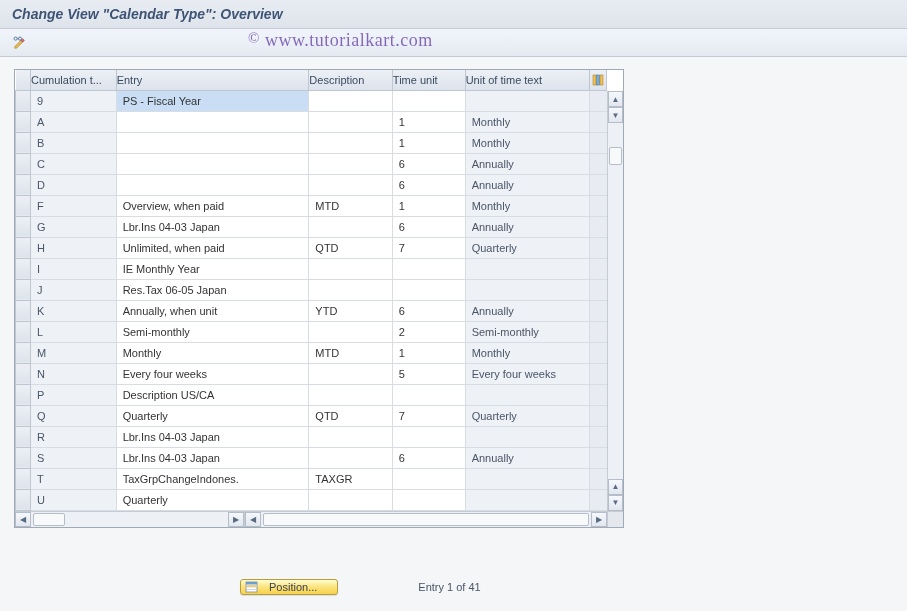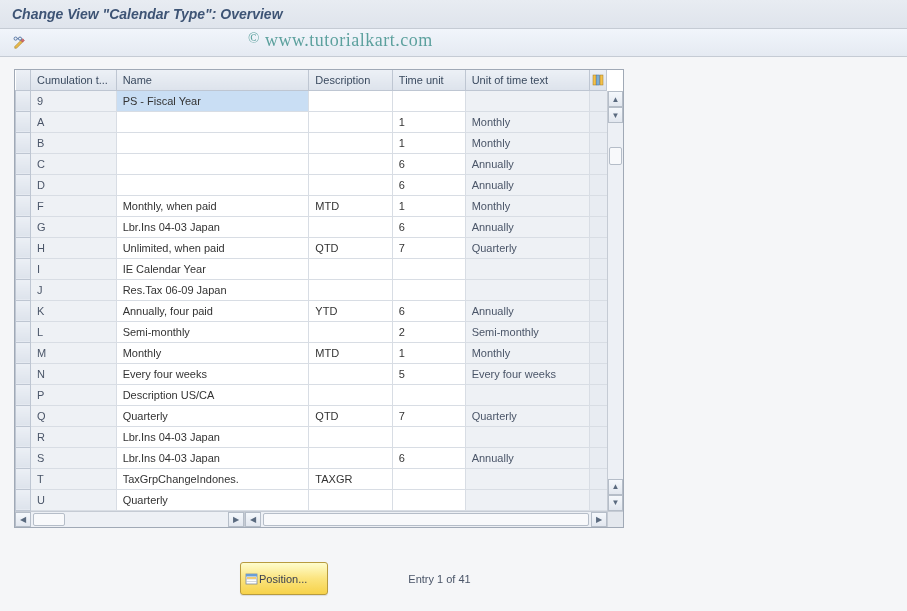--- a/index.html
+++ b/index.html
@@ -45,21 +45,21 @@
       border-radius: 2px;
     }
     .pencil-icon {
       width: 14px;
       height: 14px;
     }
     .watermark {
       position: absolute;
       top: 30px;
       left: 248px;
-      color: #0f766e;
+      color: #4c1d95;
       font-size: 18px;
       font-weight: normal;
       opacity: 0.65;
       font-family: Georgia, serif;
       z-index: 100;
       pointer-events: none;
       letter-spacing: 0.5px;
     }
     .watermark-c {
       font-size: 15px;
@@ -80,21 +80,21 @@
     table {
       border-collapse: collapse;
       width: 100%;
       table-layout: fixed;
     }
     th {
       background: linear-gradient(to bottom, #ecf0f6 0%, #dde3ec 100%);
       border: 1px solid #bec6d2;
       border-top: none;
       text-align: left;
-      padding: 3px 6px;
+      padding: 3px 0;
       font-weight: normal;
       color: #3a4a5f;
       height: 20px;
       white-space: nowrap;
       overflow: hidden;
       text-overflow: ellipsis;
       position: relative;
     }
     th:first-child {
       border-left: none;
@@ -228,23 +228,24 @@
       display: flex;
       align-items: center;
       gap: 80px;
     }
     .position-btn {
       display: flex;
       align-items: center;
       background: linear-gradient(to bottom, #fefdcd 0%, #fbe47e 50%, #f7d24a 100%);
       border: 1px solid #b79b3f;
       border-radius: 3px;
-      height: 33px;
+      height: 16px;
       padding: 0 20px 0 4px;
       cursor: pointer;
+      gap: 10px;
       box-shadow: 0 1px 1px rgba(0,0,0,0.1);
     }
     .position-btn-icon {
       width: 14px;
       height: 14px;
     }
     .position-btn-text {
       color: #3a4152;
       font-size: 11px;
     }
@@ -286,21 +287,21 @@
           <col class="col-name">
           <col class="col-desc">
           <col class="col-time">
           <col class="col-unit">
           <col class="col-config">
         </colgroup>
         <thead>
           <tr>
             <th class="row-header"></th>
             <th>Cumulation t...</th>
-            <th>Name</th>
+            <th>Entry</th>
             <th>Description</th>
             <th>Time unit</th>
             <th>Unit of time text</th>
             <th style="padding:0;">
               <div class="config-btn">
                 <svg viewBox="0 0 12 12">
                   <rect x="1" y="1" width="3" height="10" fill="#f3c14a" stroke="#9c7a2a" stroke-width="0.5"></rect>
                   <rect x="4.5" y="1" width="3" height="10" fill="#7aaed6" stroke="#3a6a9c" stroke-width="0.5"></rect>
                   <rect x="8" y="1" width="3" height="10" fill="#f3c14a" stroke="#9c7a2a" stroke-width="0.5"></rect>
                 </svg>
@@ -350,21 +351,21 @@
               <td class="cell-ro">D</td>
               <td></td>
               <td></td>
               <td>6</td>
               <td class="cell-ro">Annually</td>
               <td style="border-left: none; border-right: none; background: rgb(232, 236, 242);"></td>
             </tr>
             <tr>
               <td class="row-header"></td>
               <td class="cell-ro">F</td>
-              <td>Monthly, when paid</td>
+              <td>Overview, when paid</td>
               <td>MTD</td>
               <td>1</td>
               <td class="cell-ro">Monthly</td>
               <td style="border-left: none; border-right: none; background: rgb(232, 236, 242);"></td>
             </tr>
             <tr>
               <td class="row-header"></td>
               <td class="cell-ro">G</td>
               <td>Lbr.Ins 04-03  Japan</td>
               <td></td>
@@ -377,39 +378,39 @@
               <td class="cell-ro">H</td>
               <td>Unlimited, when paid</td>
               <td>QTD</td>
               <td>7</td>
               <td class="cell-ro">Quarterly</td>
               <td style="border-left: none; border-right: none; background: rgb(232, 236, 242);"></td>
             </tr>
             <tr>
               <td class="row-header"></td>
               <td class="cell-ro">I</td>
-              <td>IE Calendar Year</td>
+              <td>IE Monthly Year</td>
               <td></td>
               <td></td>
               <td class="cell-ro"></td>
               <td style="border-left: none; border-right: none; background: rgb(232, 236, 242);"></td>
             </tr>
             <tr>
               <td class="row-header"></td>
               <td class="cell-ro">J</td>
-              <td>Res.Tax 06-09  Japan</td>
+              <td>Res.Tax 06-05  Japan</td>
               <td></td>
               <td></td>
               <td class="cell-ro"></td>
               <td style="border-left: none; border-right: none; background: rgb(232, 236, 242);"></td>
             </tr>
             <tr>
               <td class="row-header"></td>
               <td class="cell-ro">K</td>
-              <td>Annually, four paid</td>
+              <td>Annually, when unit</td>
               <td>YTD</td>
               <td>6</td>
               <td class="cell-ro">Annually</td>
               <td style="border-left: none; border-right: none; background: rgb(232, 236, 242);"></td>
             </tr>
             <tr>
               <td class="row-header"></td>
               <td class="cell-ro">L</td>
               <td>Semi-monthly</td>
               <td></td>

